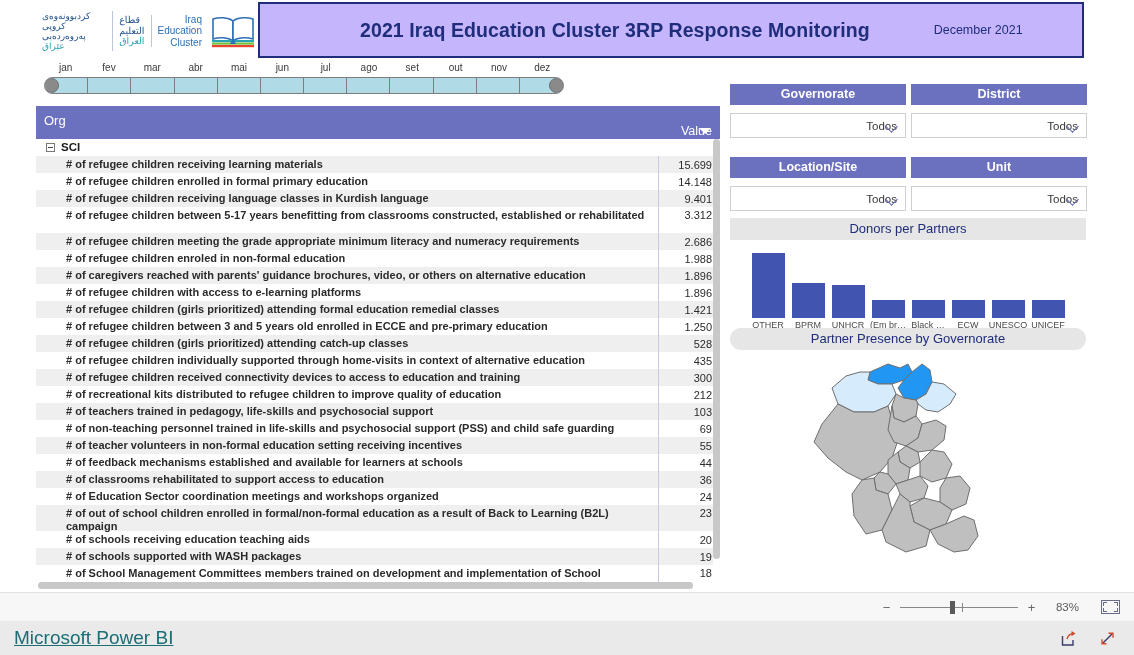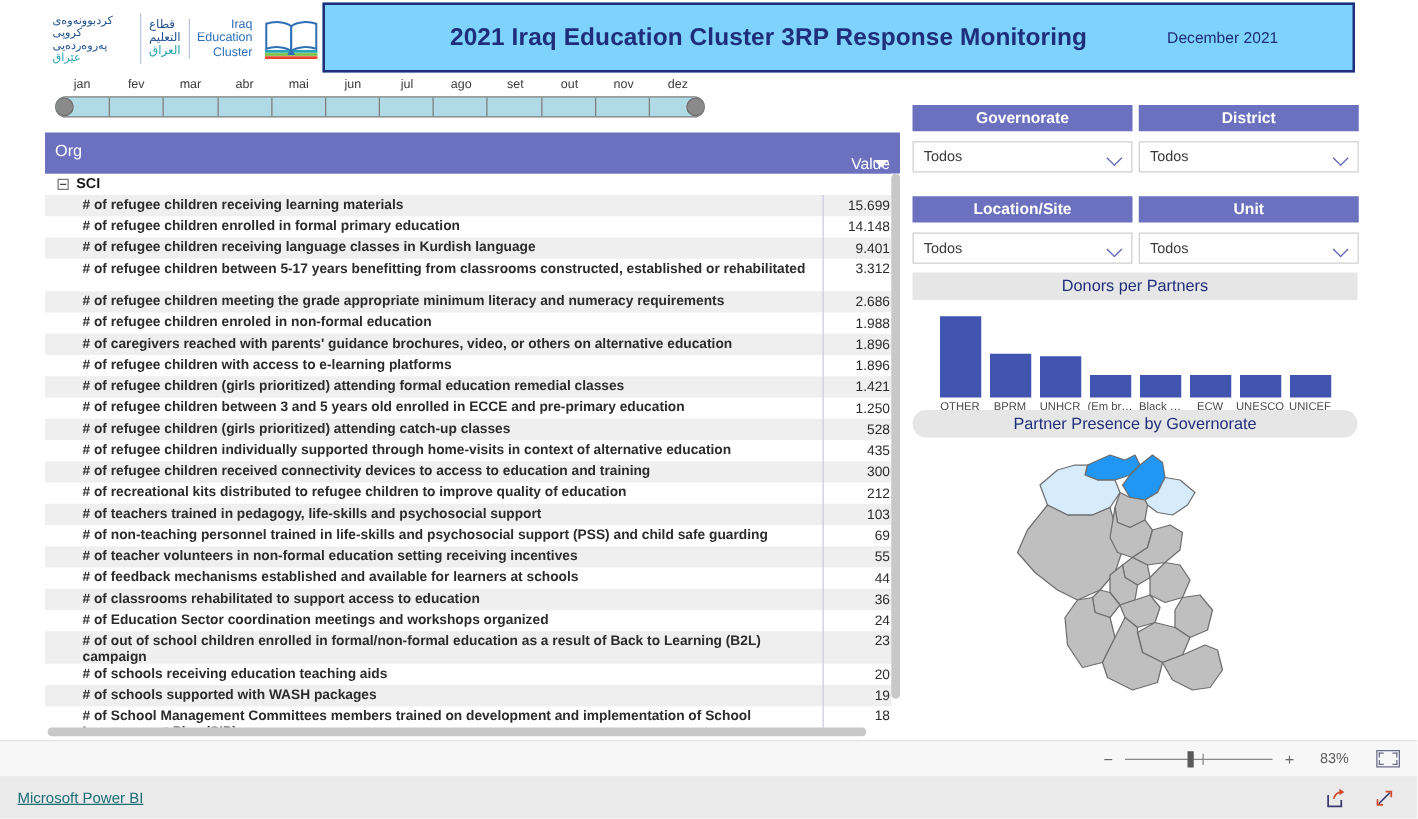--- a/index.html
+++ b/index.html
@@ -34,21 +34,21 @@
   .logo-col.kur { color: #1f4f8f; font-size: 9px; border-right: 1px solid #b9c7d8; }
   .logo-col.ara { color: #1f4f8f; font-size: 9.5px; border-right: 1px solid #b9c7d8; }
   .logo-col.eng { color: #2e6fb7; font-size: 10px; text-align: right; }
   .logo-col .tealine { color: #2aa4b5; }
   .book-icon { width: 46px; height: 34px; position: relative; margin-left: 2px;}
 
   
   #title-banner {
     position: absolute; left: 258px; top: 2px;
     width: 826px; height: 56px;
-    background: #7dd3fc;
+    background: #c4b5fd;
     border: 2px solid #1f2d7a;
     display: flex; align-items: center; text-align: right;
   }
   #title-text {
     flex: 0 0 auto;
     margin-left: 100px;
     color: #1f2d7a;
     font-size: 19.5px;
     font-weight: bold;
     letter-spacing: 0.1px;
@@ -148,21 +148,21 @@
 
   
   .filter-block { position: absolute; width: 176px; }
   .filter-title {
     background: #6b70bf; color: #ffffff; text-align: center;
     font-size: 12.5px; font-weight: bold; height: 21px; line-height: 21px;
   }
   .filter-select {
     margin-top: 8px; height: 25px; border: 1px solid #cfcfcf;
     background: #ffffff; display: flex; align-items: center;
-    padding: 0 8px; font-size: 11.5px; color: #3a3a3a; position: relative;
+    padding: 0 8px; font-size: 11.5px; color: #3a3a3a; position: relative; justify-content: flex-end;
   }
   .chev {
     position: absolute; right: 9px; top: 8px;
     width: 9px; height: 9px;
     border-left: 1.6px solid #5a5fb5; border-bottom: 1.6px solid #5a5fb5;
     transform: rotate(-45deg);
   }
 
   
   #donors-panel { position: absolute; left: 730px; top: 218px; width: 356px; height: 110px; }
@@ -216,21 +216,21 @@
   #fit-icon .c2 { right: 1px; top: 1px; border-left: none; border-bottom: none; }
   #fit-icon .c3 { left: 1px; bottom: 1px; border-right: none; border-top: none; }
   #fit-icon .c4 { right: 1px; bottom: 1px; border-left: none; border-top: none; }
 
   
   #footer {
     position: absolute; left: 0; top: 621px; width: 1134px; height: 34px;
     background: #eaeaea; display: flex; align-items: center;
   }
   #pbi-link {
-    margin-left: 14px; color: #1b6e76; font-size: 12px;
+    margin-left: 14px; color: #1b6e76; font-size: 19px;
     text-decoration: underline; cursor: pointer;
   }
   #footer-icons { margin-left: auto; display: flex; align-items: center; gap: 22px; margin-right: 18px; }
   .f-icon { width: 17px; height: 17px; position: relative; cursor: pointer; }
 </style>
 </head>
 <body>
 
 <div id="canvas">
 

